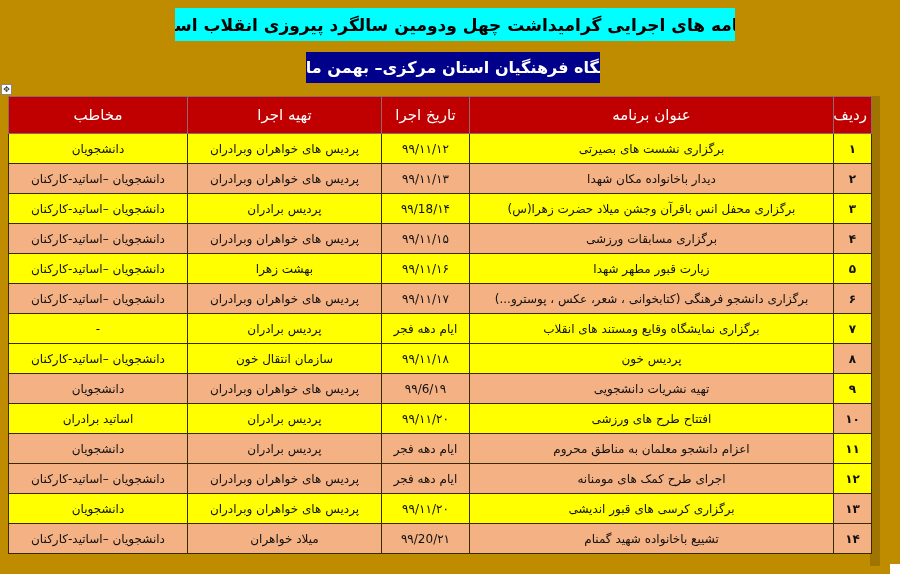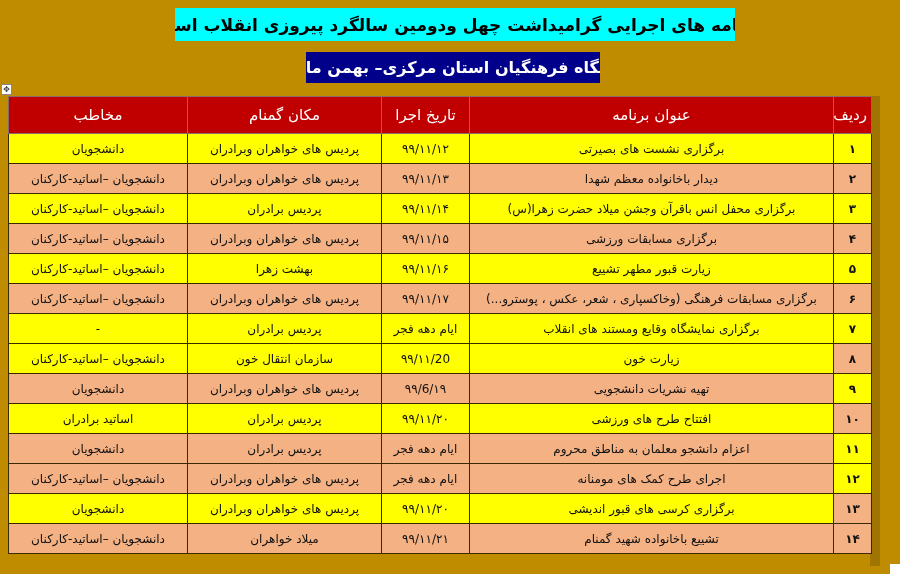--- a/index.html
+++ b/index.html
@@ -87,78 +87,78 @@
     <col style="width:364px">
     <col style="width:88px">
     <col style="width:194px">
     <col style="width:179px">
   </colgroup>
   <thead>
     <tr>
       <th>ردیف</th>
       <th>عنوان برنامه</th>
       <th>تاریخ اجرا</th>
-      <th>مکان گمنام</th>
+      <th>تهیه اجرا</th>
       <th>مخاطب</th>
     </tr>
   </thead>
   <tbody>
     <tr>
       <td class="num y">۱</td>
       <td class="y">برگزاری نشست های بصیرتی</td>
       <td class="date y">۹۹/۱۱/۱۲</td>
       <td class="y">پردیس های خواهران وبرادران</td>
       <td class="y">دانشجویان</td>
     </tr>
     <tr>
       <td class="num s">۲</td>
-      <td class="s">دیدار باخانواده معظم شهدا</td>
+      <td class="s">دیدار باخانواده مکان شهدا</td>
       <td class="date s">۹۹/۱۱/۱۳</td>
       <td class="s">پردیس های خواهران وبرادران</td>
       <td class="s">دانشجویان –اساتید-کارکنان</td>
     </tr>
     <tr>
       <td class="num y">۳</td>
       <td class="y">برگزاری محفل انس باقرآن وجشن میلاد حضرت زهرا(س)</td>
-      <td class="date y">۹۹/۱۱/۱۴</td>
+      <td class="date y">۹۹/18/۱۴</td>
       <td class="y">پردیس برادران</td>
       <td class="y">دانشجویان –اساتید-کارکنان</td>
     </tr>
     <tr>
       <td class="num s">۴</td>
       <td class="s">برگزاری مسابقات ورزشی</td>
       <td class="date s">۹۹/۱۱/۱۵</td>
       <td class="s">پردیس های خواهران وبرادران</td>
       <td class="s">دانشجویان –اساتید-کارکنان</td>
     </tr>
     <tr>
       <td class="num y">۵</td>
-      <td class="y">زیارت قبور مطهر تشییع</td>
+      <td class="y">زیارت قبور مطهر شهدا</td>
       <td class="date y">۹۹/۱۱/۱۶</td>
       <td class="y">بهشت زهرا</td>
       <td class="y">دانشجویان –اساتید-کارکنان</td>
     </tr>
     <tr>
       <td class="num s">۶</td>
-      <td class="s">برگزاری مسابقات فرهنگی (وخاکسپاری ، شعر، عکس ، پوسترو...)</td>
+      <td class="s">برگزاری دانشجو فرهنگی (کتابخوانی ، شعر، عکس ، پوسترو...)</td>
       <td class="date s">۹۹/۱۱/۱۷</td>
       <td class="s">پردیس های خواهران وبرادران</td>
       <td class="s">دانشجویان –اساتید-کارکنان</td>
     </tr>
     <tr>
       <td class="num y">۷</td>
       <td class="y">برگزاری نمایشگاه وقایع ومستند های انقلاب</td>
       <td class="date y">ایام دهه فجر</td>
       <td class="y">پردیس برادران</td>
       <td class="y">-</td>
     </tr>
     <tr>
       <td class="num s">۸</td>
-      <td class="y">زیارت خون</td>
-      <td class="date y">۹۹/۱۱/20</td>
+      <td class="y">پردیس خون</td>
+      <td class="date y">۹۹/۱۱/۱۸</td>
       <td class="y">سازمان انتقال خون</td>
       <td class="y">دانشجویان –اساتید-کارکنان</td>
     </tr>
     <tr>
       <td class="num y">۹</td>
       <td class="s">تهیه نشریات دانشجویی</td>
       <td class="date s">۹۹/6/۱۹</td>
       <td class="s">پردیس های خواهران وبرادران</td>
       <td class="s">دانشجویان</td>
     </tr>
@@ -186,21 +186,21 @@
     <tr>
       <td class="num s">۱۳</td>
       <td class="y">برگزاری کرسی های قبور اندیشی</td>
       <td class="date y">۹۹/۱۱/۲۰</td>
       <td class="y">پردیس های خواهران وبرادران</td>
       <td class="y">دانشجویان</td>
     </tr>
     <tr>
       <td class="num s">۱۴</td>
       <td class="s">تشییع باخانواده شهید گمنام</td>
-      <td class="date s">۹۹/۱۱/۲۱</td>
+      <td class="date s">۹۹/20/۲۱</td>
       <td class="s">میلاد خواهران</td>
       <td class="s">دانشجویان –اساتید-کارکنان</td>
     </tr>
   </tbody>
 </table>
 
 <div class="watermark">
   <span class="wm-a">markazi.</span><span class="wm-b">cfu.ac.ir</span>
 </div>
 

